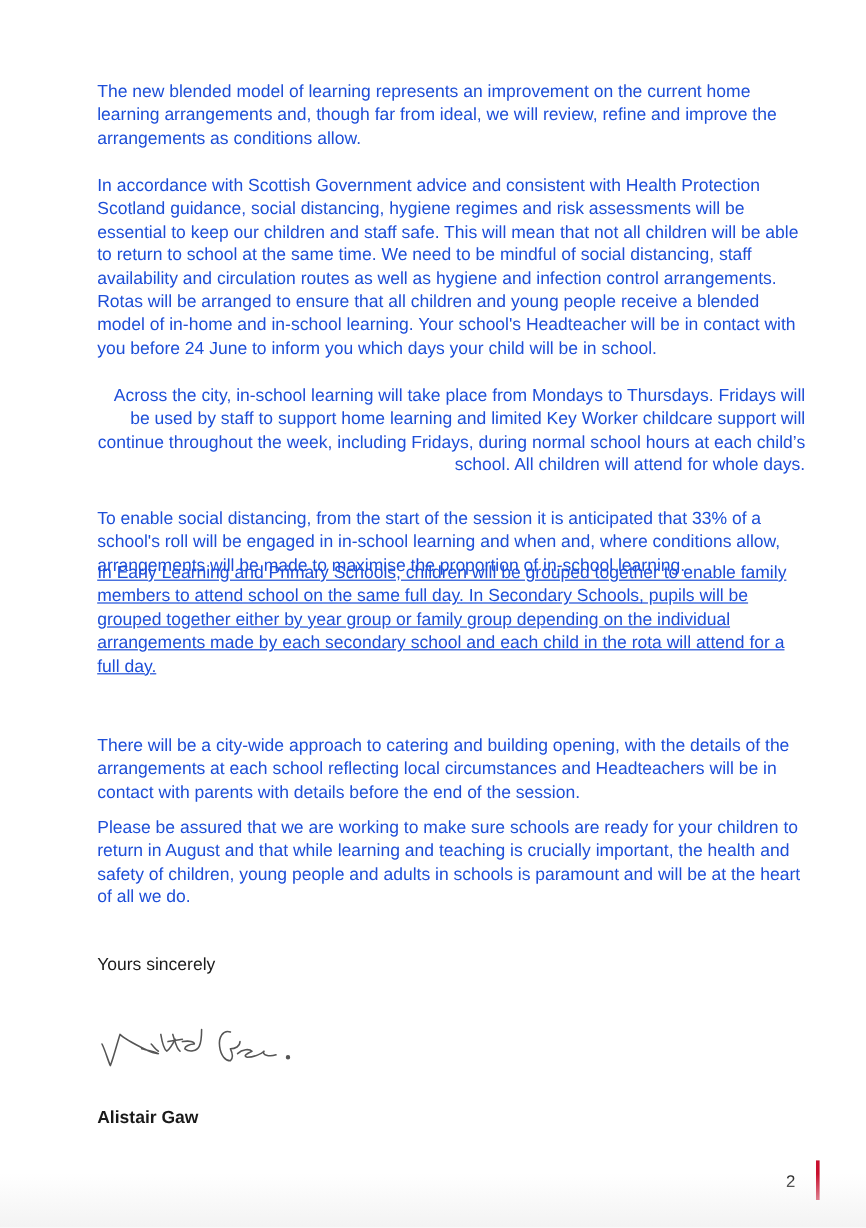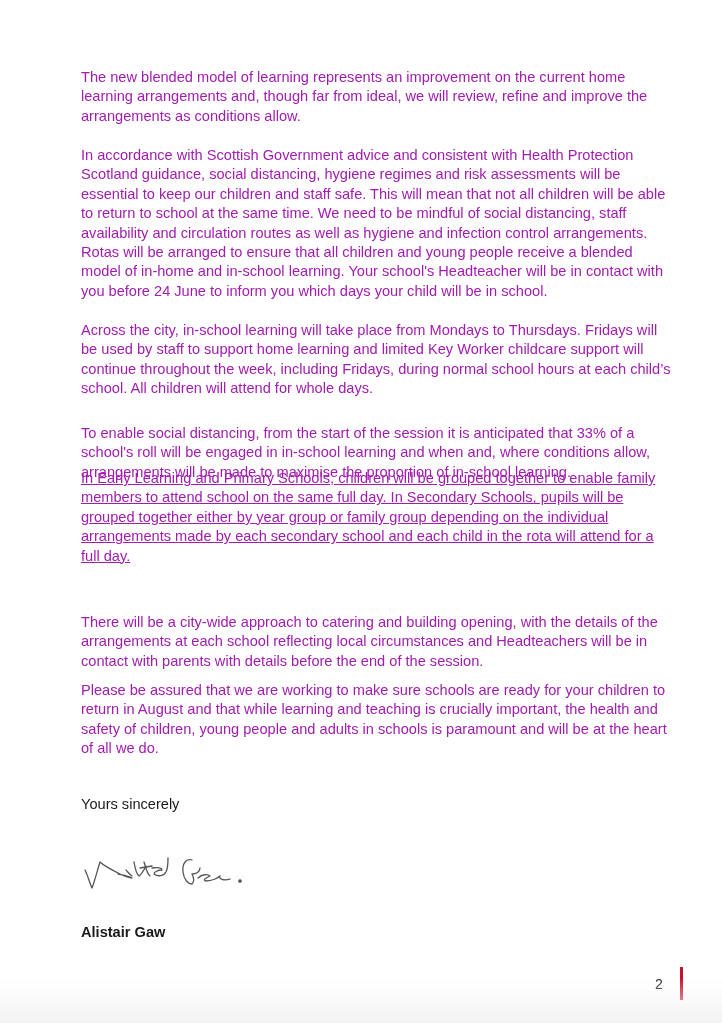--- a/index.html
+++ b/index.html
@@ -27,26 +27,26 @@
       left: 0; right: 0; bottom: 0;
       height: 45px;
       background: linear-gradient(to bottom, rgba(255,255,255,0) 0%, #f3f3f3 100%);
     }
     .body-text {
       position: absolute;
       left: 81px;
       width: 590px;
       font-size: 14.6px;
       line-height: 19.4px;
-      color: #a21caf;
+      color: #1d4ed8;
       margin: 0;
     }
     .p1 { top: 68px; }
     .p2 { top: 146px; }
-    .p3 { top: 321px; }
+    .p3 { top: 321px; text-align: right; }
     .p4 { top: 424px; }
     .p5 { top: 469px; text-decoration: underline; }
     .p6 { top: 613px; }
     .p7 { top: 681px; }
     .closing {
       position: absolute;
       left: 81px;
       top: 795px;
       font-size: 14.6px;
       line-height: 19px;

